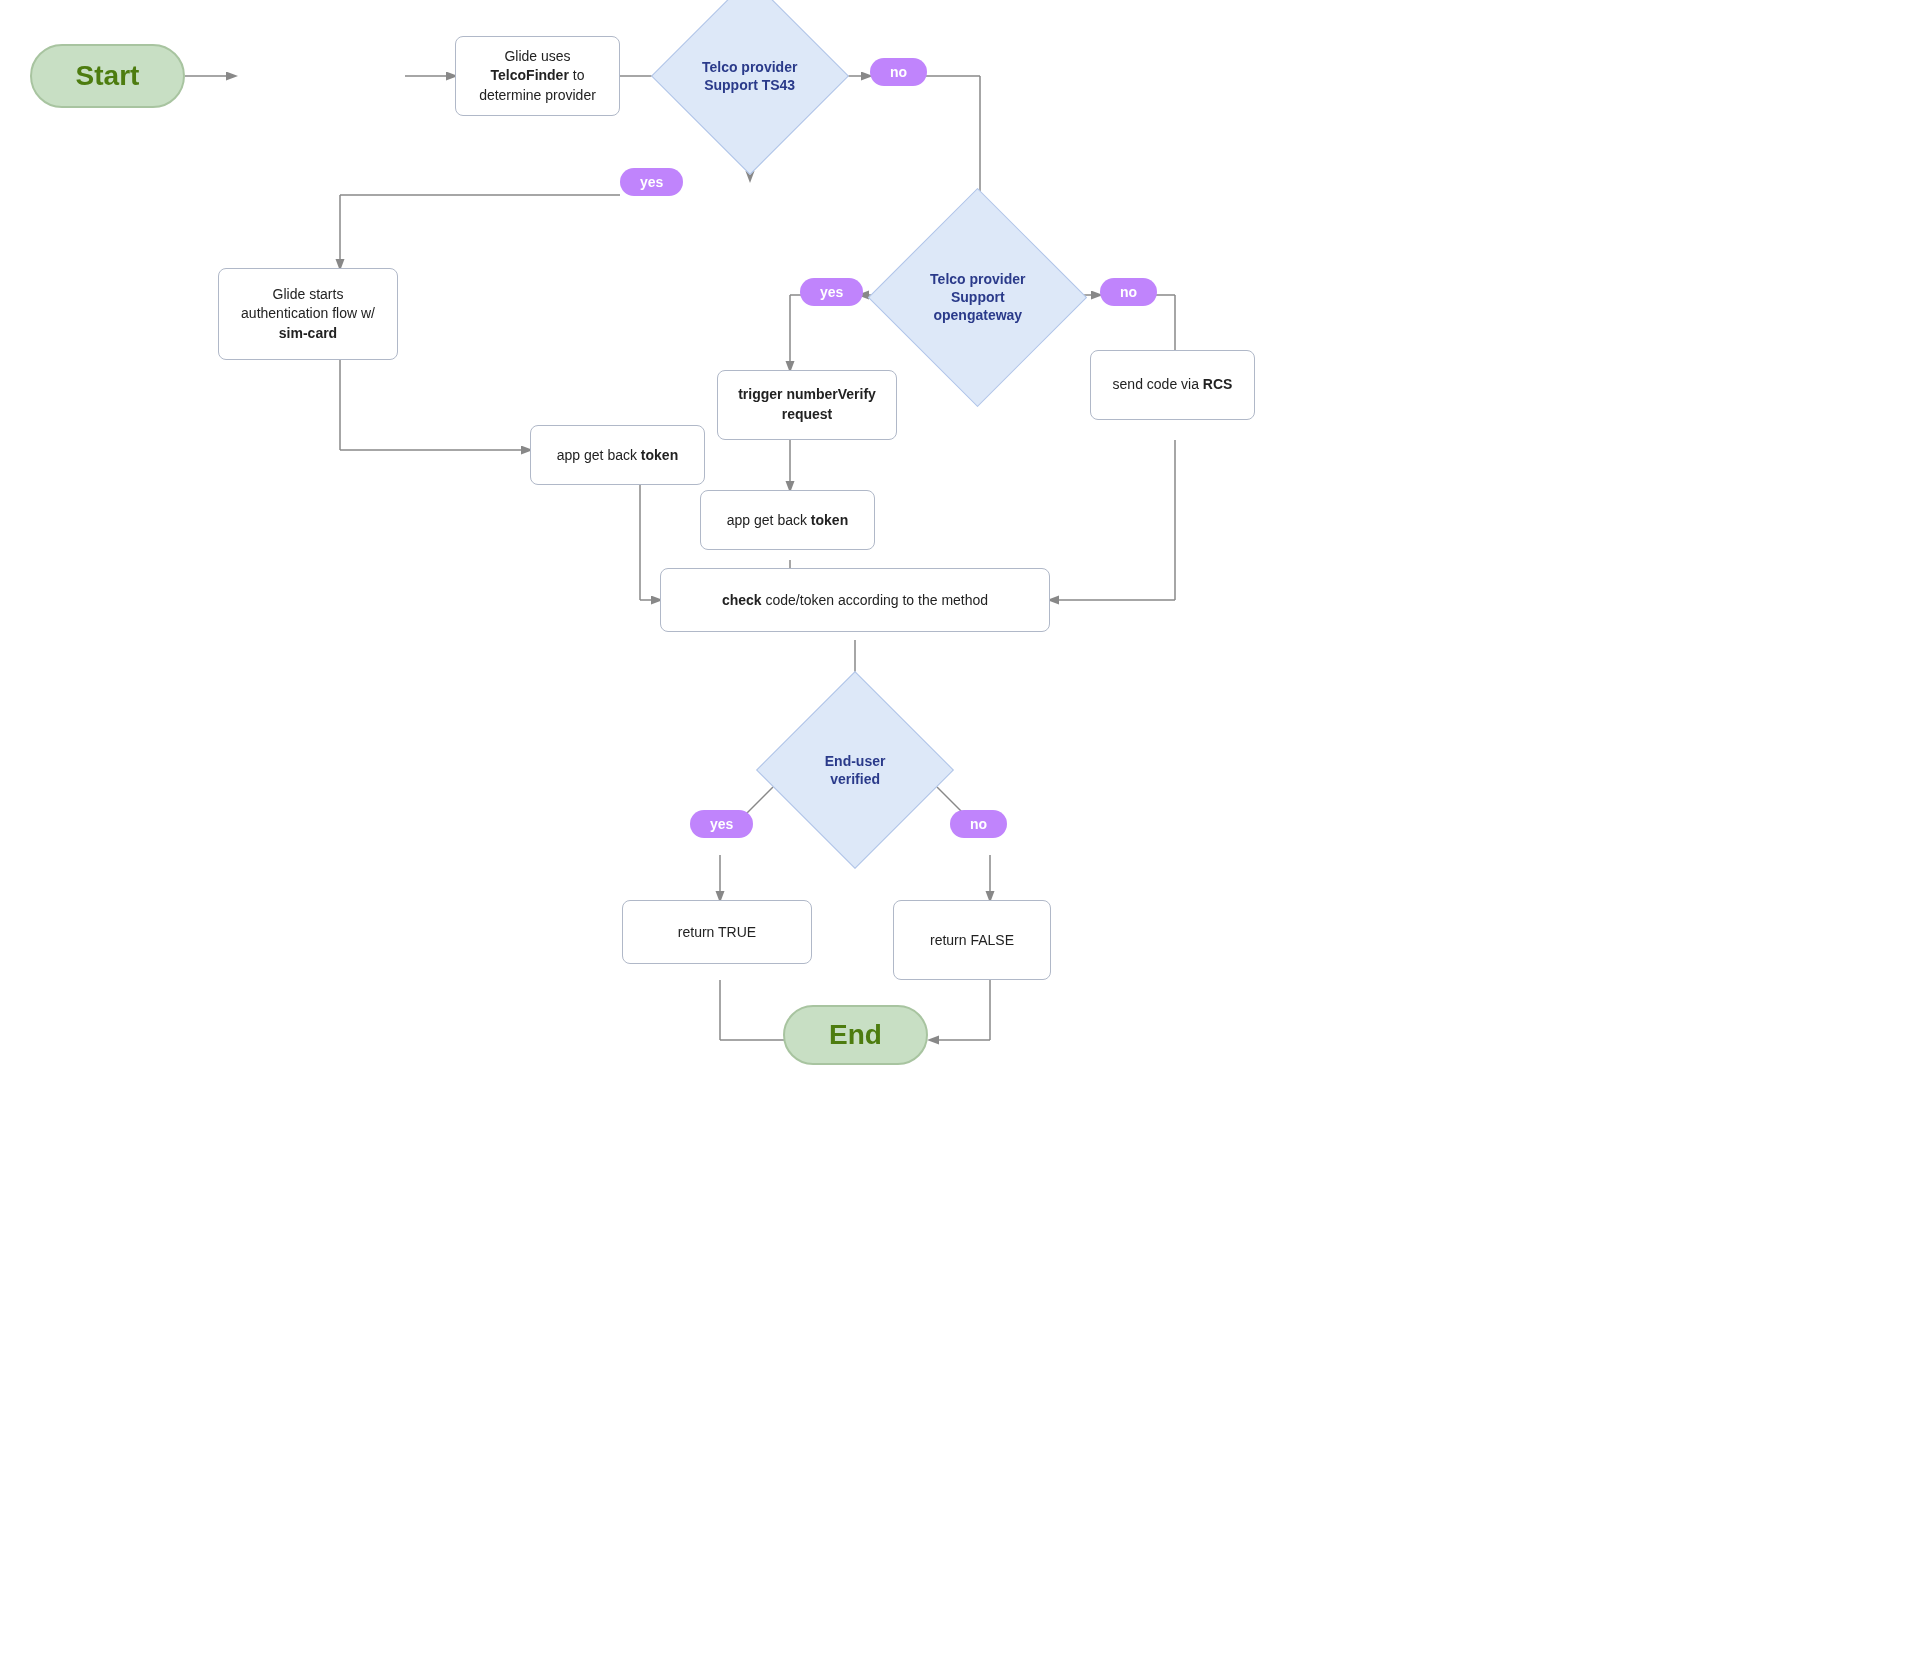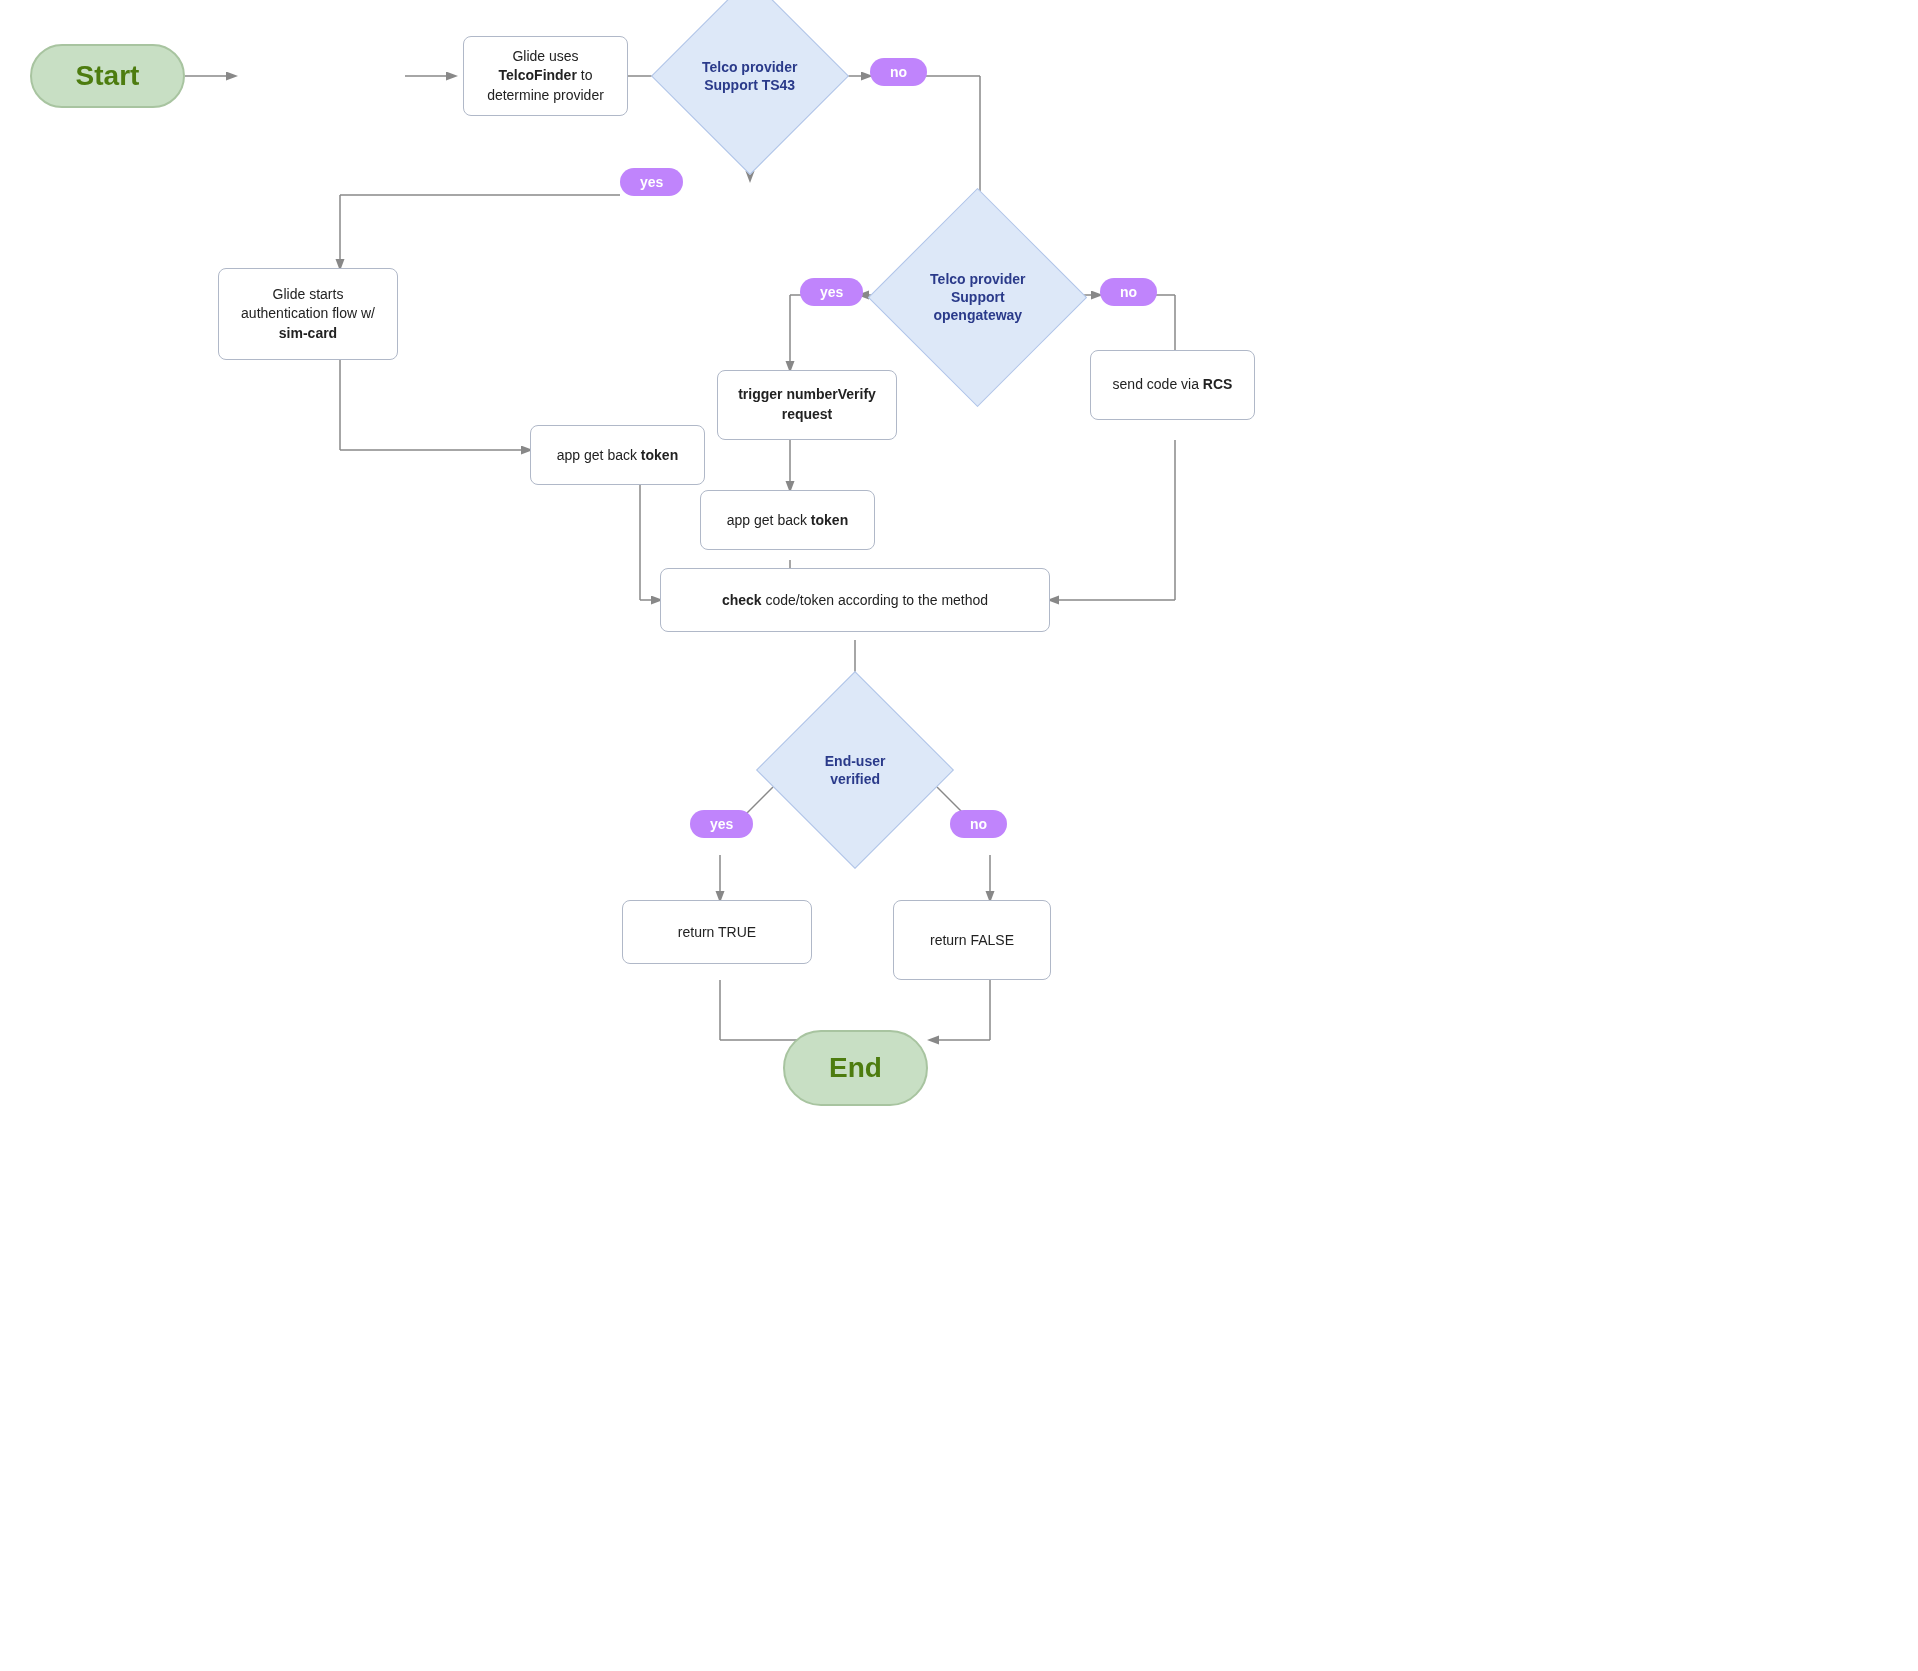--- a/index.html
+++ b/index.html
@@ -135,21 +135,21 @@
 
     <line x1="990" y1="980" x2="990" y2="1040" stroke="#888" stroke-width="1.5"></line>
     <line x1="990" y1="1040" x2="930" y2="1040" stroke="#888" stroke-width="1.5" marker-end="url(#arr)"></line>
   </svg>
 
   <div class="node start-end" style="left:30px;top:44px;width:155px;height:64px;">
     <span>Start</span>
   </div>
 
 
-  <div class="node node-rect" style="left:455px;top:36px;width:165px;height:80px;line-height:1.4;margin-left:8px;">
+  <div class="node node-rect" style="left:455px;top:36px;width:165px;height:80px;line-height:1.4;">
     <span>Glide uses <strong>TelcoFinder</strong> to determine provider</span>
   </div>
 
   <div class="node node-diamond" style="left:680px;top:6px;width:140px;height:140px;">
     <div class="diamond-content">
       <span>Telco provider<br>Support TS43</span>
     </div>
   </div>
 
   <div class="node node-pill" style="left:870px;top:58px;">
@@ -213,17 +213,17 @@
   </div>
 
   <div class="node node-rect" style="left:622px;top:900px;width:190px;height:64px;">
     <span>return TRUE</span>
   </div>
 
   <div class="node node-rect" style="left:893px;top:900px;width:158px;height:80px;">
     <span>return FALSE</span>
   </div>
 
-  <div class="node start-end" style="left:783px;top:1030px;width:145px;height:76px;">
+  <div class="node start-end" style="left:783px;top:1005px;width:145px;height:60px;">
     <span>End</span>
   </div>
 
 </div>
 
 </body></html>

